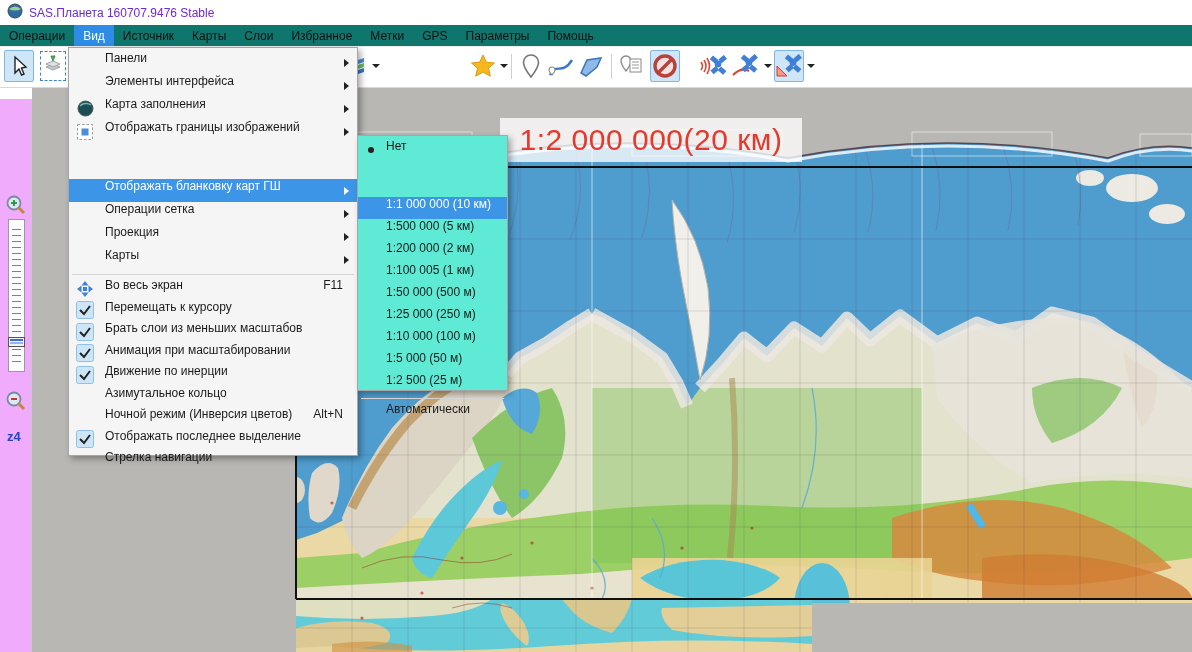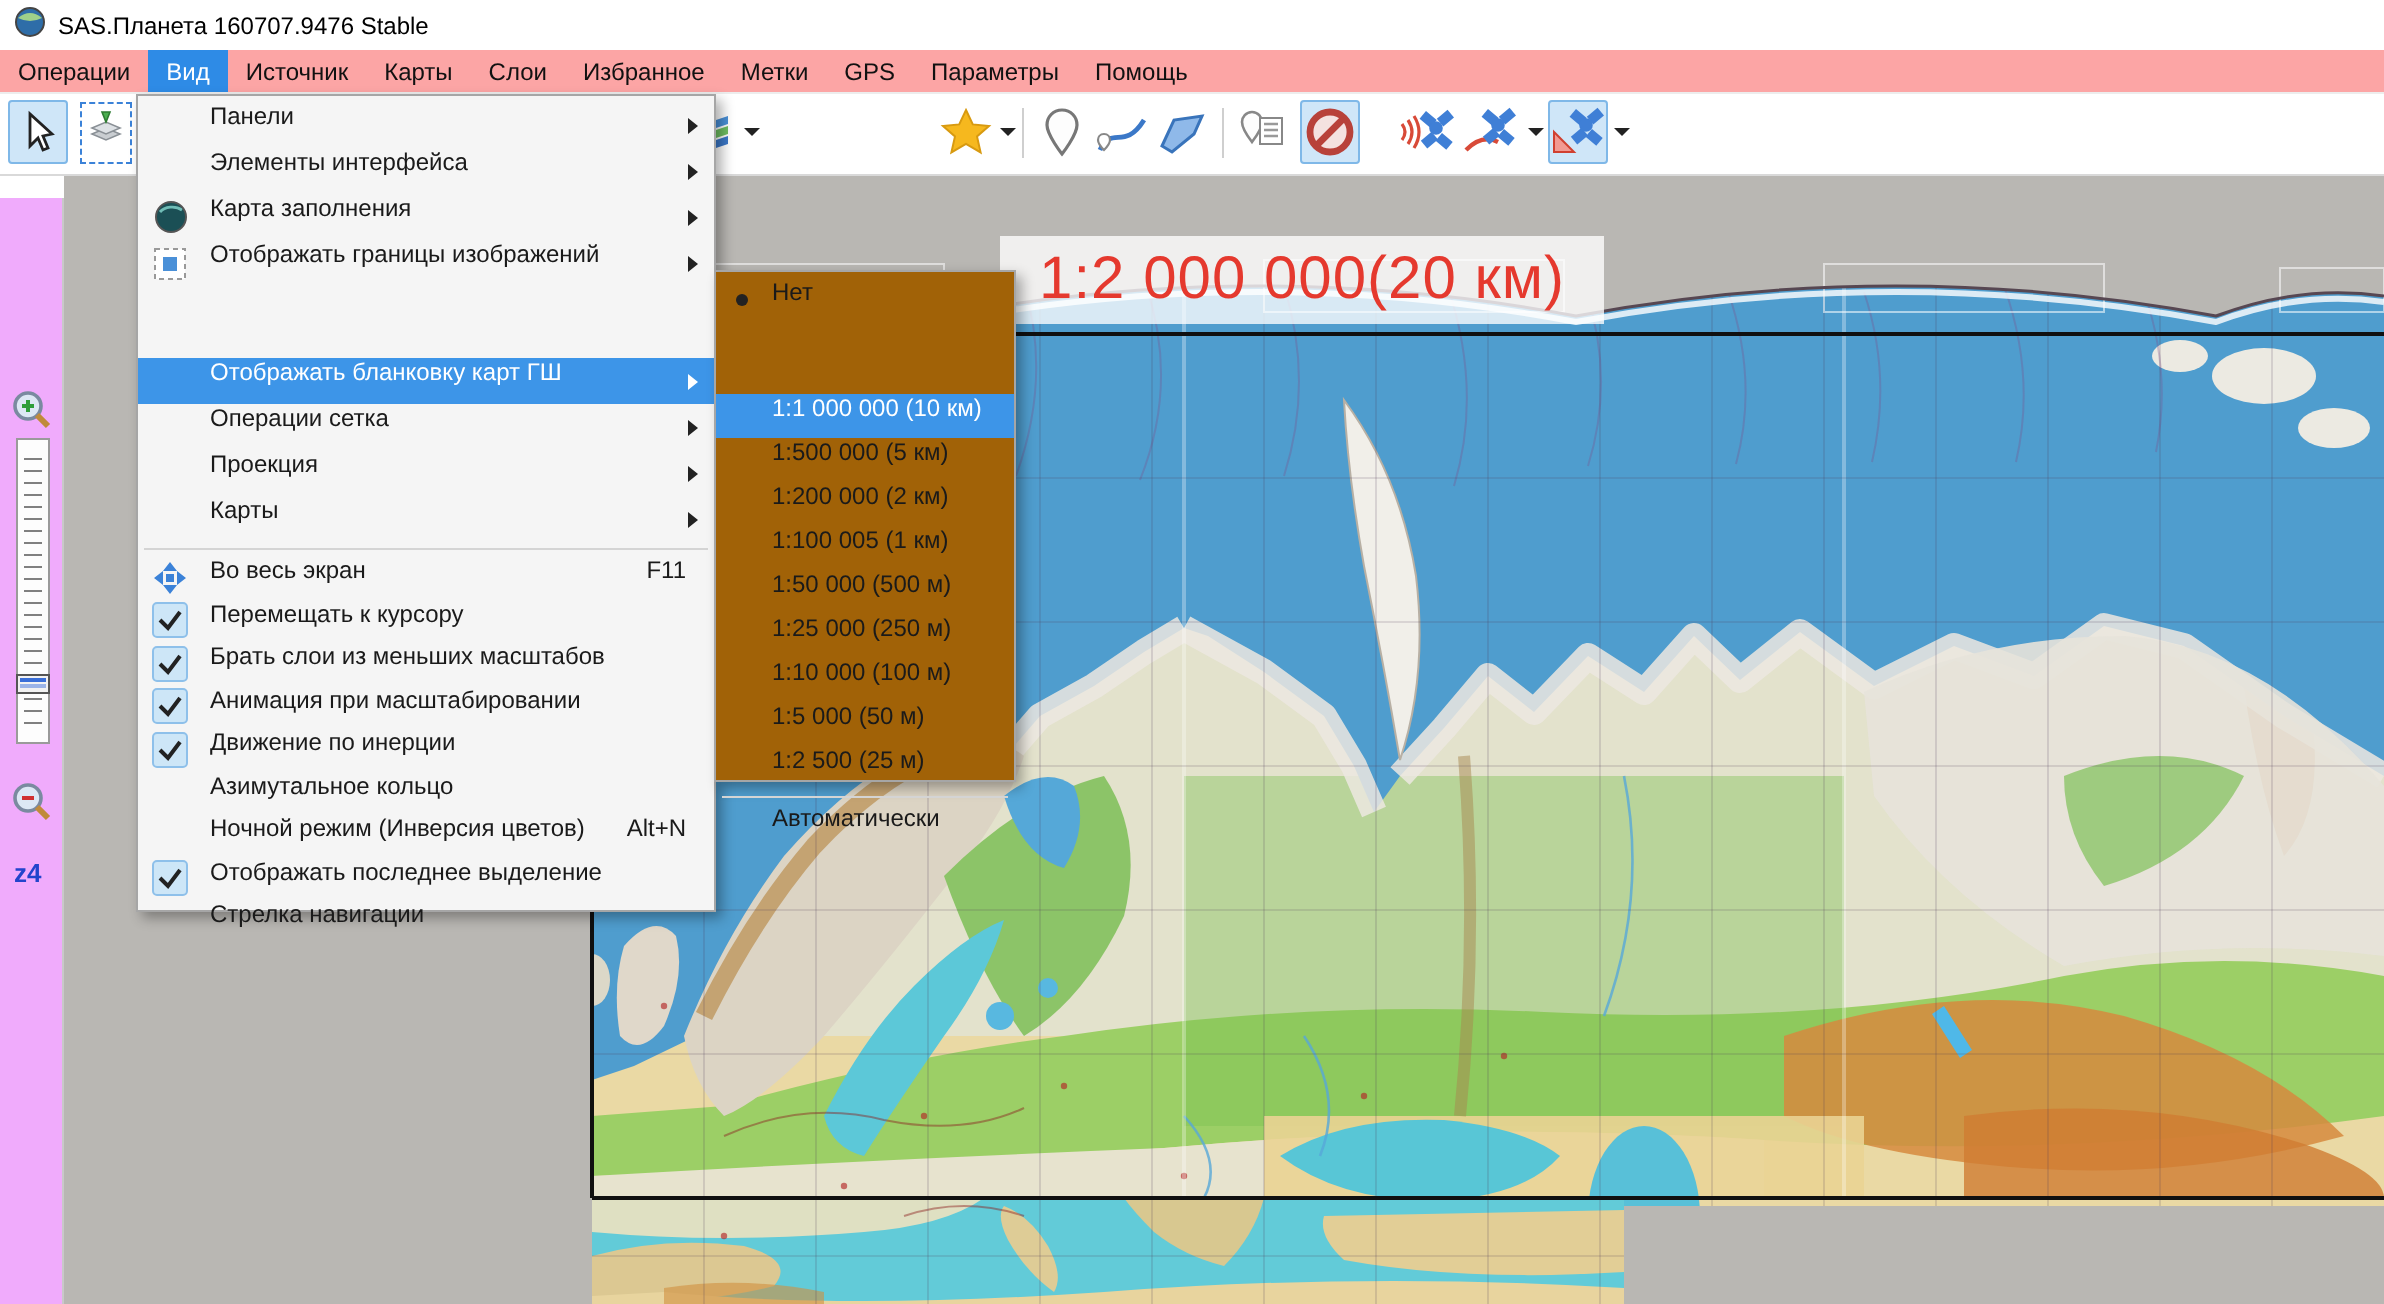--- a/index.html
+++ b/index.html
@@ -1,21 +1,21 @@
 <!DOCTYPE html>
 <html><head>
 <meta charset="utf-8">
 <style>
   html,body{margin:0;padding:0;width:1192px;height:652px;overflow:hidden;
     font-family:"Liberation Sans",sans-serif;background:#fff;position:relative;}
   
   .titlebar{position:absolute;left:0;top:0;width:100%;height:25px;background:#fff;
-    display:flex;align-items:center;gap:6px;padding-left:7px;box-sizing:border-box;font-size:12px;color:#000000;}
-  
-  .menubar{position:absolute;left:0;top:25px;width:100%;height:22px;background:#fca5a5;
+    display:flex;align-items:center;gap:6px;padding-left:7px;box-sizing:border-box;font-size:12px;color:#6d28d9;}
+  
+  .menubar{position:absolute;left:0;top:25px;width:100%;height:22px;background:#0f766e;
     display:flex;font-size:12px;color:#111;border-bottom:1px solid #ededed;box-sizing:border-box;}
   .menubar .mi{padding:0 9px;display:flex;align-items:center;cursor:default;}
   .menubar .mi.active{background:#2e8be6;color:#fff;}
   
   .toolbar{position:absolute;left:0;top:47px;width:100%;height:41px;background:#fff;
     border-bottom:1px solid #d9d9d9;box-sizing:border-box;}
   .tbtn{position:absolute;top:3px;width:30px;height:32px;display:flex;align-items:center;justify-content:center;}
   .tbtn.sel{background:#cfe6f8;border:1px solid #7fb8e8;border-radius:2px;box-sizing:border-box;}
   .dashedbox{border:1px dashed #3b82d8;padding:1px;}
   .dd{position:absolute;top:17px;width:0;height:0;border-left:4px solid transparent;
@@ -37,21 +37,21 @@
   
   .map-area{position:absolute;left:32px;top:88px;width:1160px;height:564px;background:#b9b7b3;}
   .map-area svg{display:block;}
   .scale-label{position:absolute;left:500px;top:118px;width:302px;height:44px;z-index:5;
     background:rgba(255,255,255,.78);display:flex;align-items:center;justify-content:center;
     font-size:30px;color:#e5392e;letter-spacing:.5px;}
   
   .menu{position:absolute;left:68px;top:47px;width:290px;height:409px;background:#f5f5f5;
     border:1px solid #a6a6a6;box-shadow:3px 3px 6px rgba(0,0,0,.32);z-index:20;
     box-sizing:border-box;padding-top:3px;font-size:12px;color:#1a1a1a;}
-  .submenu{position:absolute;left:357px;top:135px;width:151px;height:256px;background:#a16207;
+  .submenu{position:absolute;left:357px;top:135px;width:151px;height:256px;background:#5eead4;
     border:1px solid #a6a6a6;box-shadow:3px 3px 6px rgba(0,0,0,.32);z-index:21;
     box-sizing:border-box;padding-top:3px;font-size:12px;color:#1a1a1a;}
   .row{position:relative;display:flex;padding-left:36px;padding-right:8px;cursor:default;}
   .menu .sect1 .row{height:23px;}
   .menu .sect2 .row{height:21.5px;}
   .submenu .row{height:22px;padding-left:28px;}
   .row.hl{background:#3d95e8;color:#fff;margin-top:36px;}
   .iconslot{position:absolute;left:6px;top:50%;transform:translateY(-50%);width:20px;height:20px;
     display:flex;align-items:center;justify-content:center;}
   .sub-arrow{position:absolute;right:8px;top:50%;transform:translateY(-50%);width:0;height:0;

